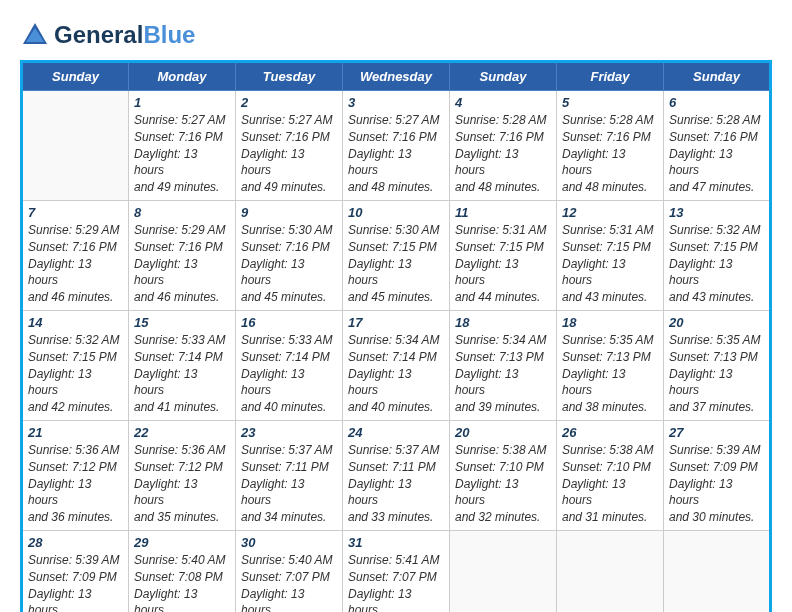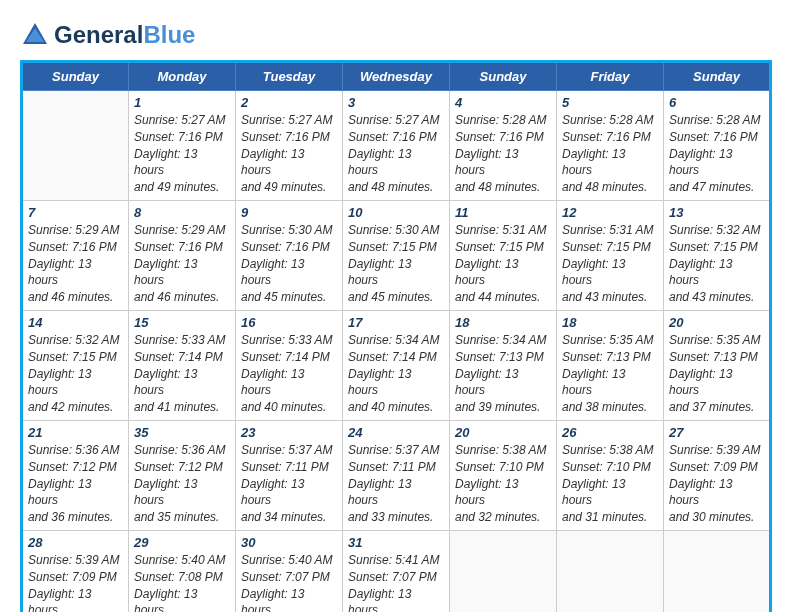--- a/index.html
+++ b/index.html
@@ -207,21 +207,21 @@
           <span class="day-number">20</span>
           <div class="day-info">Sunrise: 5:35 AM<br>Sunset: 7:13 PM<br>Daylight: 13 hours<br>and 37 minutes.</div>
         </td>
       </tr>
       <tr class="week-row">
         <td>
           <span class="day-number">21</span>
           <div class="day-info">Sunrise: 5:36 AM<br>Sunset: 7:12 PM<br>Daylight: 13 hours<br>and 36 minutes.</div>
         </td>
         <td>
-          <span class="day-number">35</span>
+          <span class="day-number">22</span>
           <div class="day-info">Sunrise: 5:36 AM<br>Sunset: 7:12 PM<br>Daylight: 13 hours<br>and 35 minutes.</div>
         </td>
         <td>
           <span class="day-number">23</span>
           <div class="day-info">Sunrise: 5:37 AM<br>Sunset: 7:11 PM<br>Daylight: 13 hours<br>and 34 minutes.</div>
         </td>
         <td>
           <span class="day-number">24</span>
           <div class="day-info">Sunrise: 5:37 AM<br>Sunset: 7:11 PM<br>Daylight: 13 hours<br>and 33 minutes.</div>
         </td>

